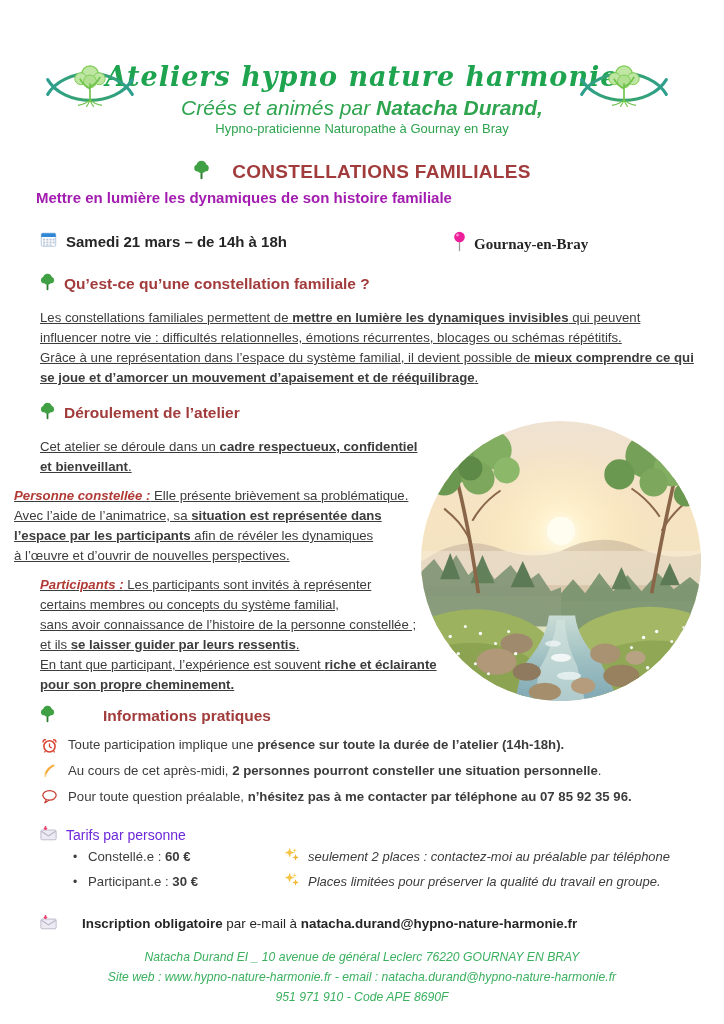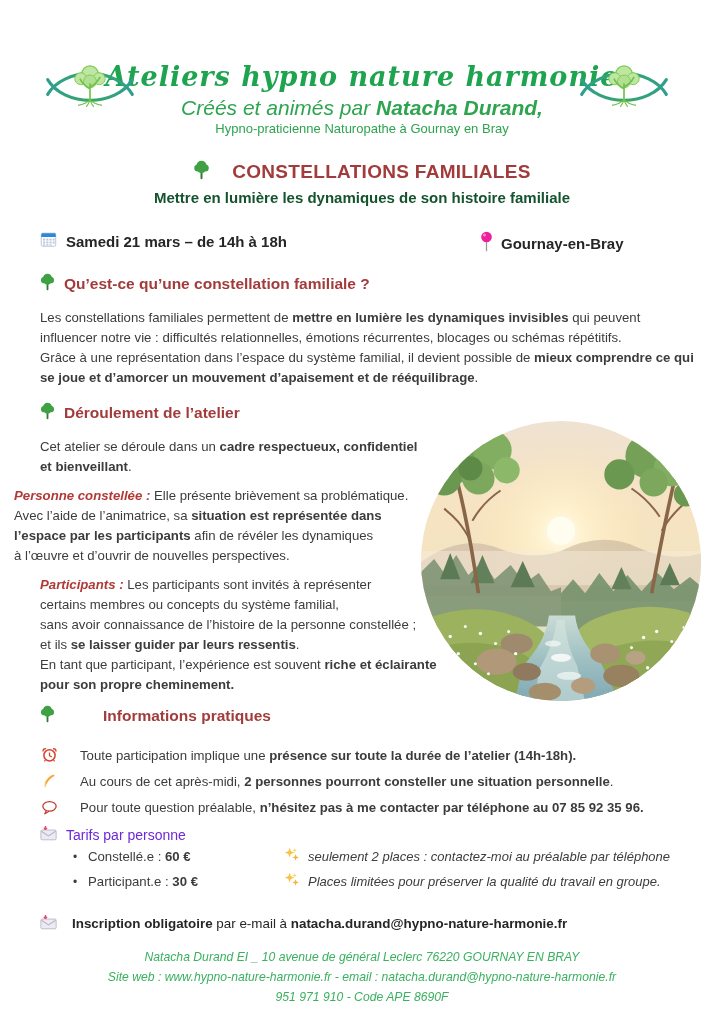--- a/index.html
+++ b/index.html
@@ -21,49 +21,49 @@
   .header { padding-top:62px; text-align:center; }
   .script-title {
     font-family:"DejaVu Serif", serif; font-style:italic; font-weight:700;
     font-size:27px; line-height:30px; color:#1ea44e; letter-spacing:1px;
   }
   .header-sub { margin-top:7px; font-size:21px; line-height:18px; color:#2ea44f; }
   .header-tagline { margin-top:4px; font-size:13px; line-height:16px; color:#2ea44f; }
 
   .main-title-row { margin-top:23px; display:flex; justify-content:center; align-items:center; gap:22px; }
   .main-title { font-size:19px; font-weight:700; color:#a23c3c; letter-spacing:.3px; }
-  .main-subtitle { margin-top:5px; text-align:center; font-size:15px; font-weight:700; color:#14532d; }
+  .main-subtitle { margin-top:5px; text-align:left; font-size:15px; font-weight:700; color:#a21caf;margin-left:36px; }
 
   .event-row { position:relative; margin:25px 40px 0; height:22px; font-size:15px; font-weight:700; color:#262626; }
   .event-date { display:flex; align-items:center; gap:9px; }
-  .event-loc { position:absolute; left:440px; top:0; display:flex; align-items:center; gap:8px; }
+  .event-loc { position:absolute; left:413px; top:0; display:flex; align-items:center; gap:8px;font-family:Liberation Serif, serif; }
 
   .section-heading { display:flex; align-items:center; gap:9px; margin:20px 40px 0; font-size:15.5px; font-weight:700; color:#a23c3c; }
   .section-heading.h-flow { margin-top:14px; }
   .section-heading.h-info { margin-top:10px;gap:48px; }
 
-  .body-par { margin:13px 24px 0 40px; font-size:13.2px; color:#3c3c3c; }
+  .body-par { margin:13px 24px 0 40px; font-size:13.2px; color:#3c3c3c;text-decoration:underline; }
   .body-par.narrow { margin-right:0; width:430px; }
   .p1 { margin-top:13px; }
   .p2 { margin-top:9px;margin-left:14px; }
   .p3 { margin-top:9px; }
 
   .circle-image { position:absolute; left:420px; top:420px; width:282px; height:282px; }
 
   .info-list { margin:10px 40px 0; }
-  .info-item { display:flex; align-items:flex-end; gap:22px; height:26px; font-size:13.2px; }
+  .info-item { display:flex; align-items:flex-start; gap:10px; height:26px; font-size:13.2px; }
   .info-icon { width:18px; display:flex; justify-content:center; }
 
   .tarifs-heading { display:flex; align-items:center; gap:9px; margin:10px 40px 0; font-size:14px; font-weight:400; color:#6d28d9; }
   .tarif-row { display:flex; align-items:center; margin-left:62px; height:25px; font-size:13.2px; }
   .tarif-bullet { width:26px; text-align:center; font-size:12px; }
   .tarif-label { width:196px; }
   .tarif-note { display:flex; align-items:center; gap:8px; font-size:13px; }
 
-  .inscription { display:flex; align-items:center; gap:15px; margin:20px 40px 0; font-size:13.4px; color:#262626; }
+  .inscription { display:flex; align-items:center; gap:25px; margin:20px 40px 0; font-size:13.4px; color:#262626; }
 
   .footer { margin-top:14px; text-align:center; font-style:italic; color:#3bb05f; font-size:12.2px; line-height:20px; }
 </style>
 </head>
 <body>
 
 <div class="page">
 
   <div class="logo logo-left">
     <svg viewBox="0 0 100 64" width="92" height="62">

